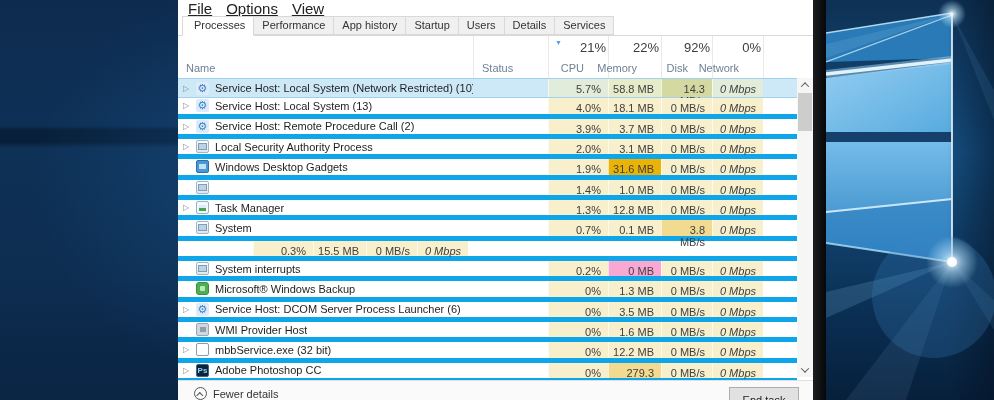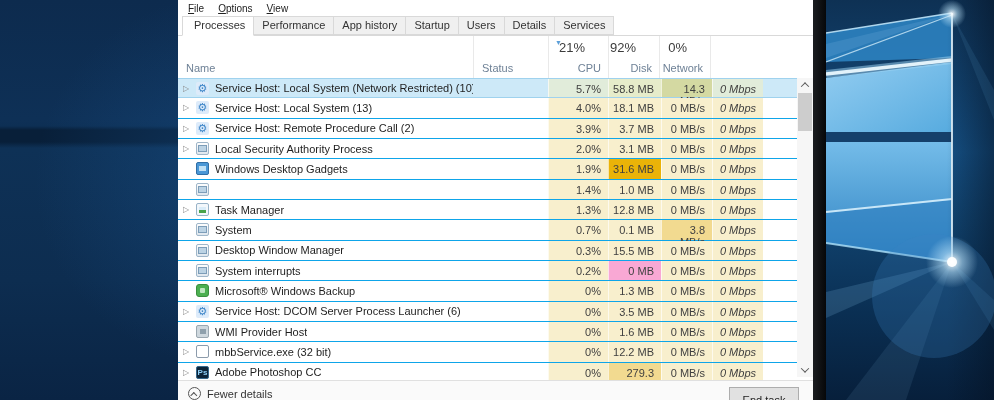--- a/index.html
+++ b/index.html
@@ -13,50 +13,50 @@
       linear-gradient(to bottom,#0d2b4e 0%,#0e3056 30%,#0d2f54 31.5%,#081f39 32.5%,
                       #081f39 35.5%,#0e3156 37%,#0d2d50 70%,#0a2444 100%);}
   .win-border{position:absolute;left:813px;top:0;width:13px;height:400px;
     background:linear-gradient(to right,#1b1d20,#060709);}
   .wall-right{position:absolute;left:826px;top:0;width:168px;height:400px;}
 
   
   .tm{position:absolute;left:178px;top:0;width:635px;height:400px;background:#fff;
       display:flex;flex-direction:column;color:#222;}
   .menubar{height:16px;display:flex;align-items:center;padding-left:3px;flex:0 0 16px;}
-  .menu-item{font-size:10px;color:#222;padding:1px 7px;cursor:default;}
+  .menu-item{font-size:15px;color:#222;padding:1px 7px;cursor:default;text-decoration:underline;}
   .menu-item u{text-decoration:underline;}
   .tabbar{height:20px;flex:0 0 20px;display:flex;align-items:flex-end;padding-left:4px;
           border-bottom:1px solid #d9d9d9;box-sizing:border-box;}
   .tab{font-size:11px;color:#333;background:#f0f0f0;border:1px solid #d9d9d9;
        padding:2px 8px 3px 8px;margin-right:-1px;position:relative;}
   .tab.active{background:#fff;border-bottom:1px solid #fff;margin-bottom:-1px;z-index:2;
               padding-bottom:4px;padding-left:11px;}
 
   
   .header{height:42px;flex:0 0 42px;display:flex;position:relative;}
   .hcell{box-sizing:border-box;position:relative;}
   .hcell.sep{border-left:1px solid #e9e9e9;}
   .h-name{flex:0 0 295px;}
   .h-status{flex:0 0 75px;}
   .h-cpu{flex:0 0 60px;}
   .h-mem{flex:0 0 53px;}
   .h-disk{flex:0 0 51px;}
   .h-net{flex:0 0 51px;}
   .h-fill{flex:1 1 auto;border-left:1px solid #e9e9e9;}
   .col-label{position:absolute;bottom:4px;left:8px;font-size:11px;color:#6e8196;}
-  .usage{position:absolute;top:4px;right:23px;font-size:13px;color:#3c3c3c;}
-  .ulabel{position:absolute;bottom:4px;right:7px;font-size:11px;color:#6e8196;}
+  .usage{position:absolute;top:4px;right:2px;font-size:13px;color:#3c3c3c;}
+  .ulabel{position:absolute;bottom:4px;right:24px;font-size:11px;color:#6e8196;}
   .sort-caret{position:absolute;left:6px;top:3px;font-size:7px;color:#5c9fd8;}
   .sort-caret::before{content:"▼";}
 
   
   .rows{flex:1 1 auto;position:relative;overflow:hidden;}
   .rowlist{position:absolute;left:0;top:0;right:16px;}
-  .row{display:flex;height:20.33px;box-sizing:border-box;border-bottom:1px solid #0ea5e9;
+  .row{display:flex;height:20.33px;box-sizing:border-box;border-bottom:5px solid #0ea5e9;
        align-items:stretch;cursor:default;}
   .row.selected{background:#cde9f8;border-top:1px solid #9fd2ee;border-bottom:1px solid #9fd2ee;}
   .c-name{flex:0 0 295px;display:flex;align-items:center;padding-left:5px;box-sizing:border-box;
           overflow:hidden;}
   .arrow{flex:0 0 13px;font-size:8px;color:#8c8c8c;text-align:left;}
   .arrow.exp::before{content:"▷";}
   .pname{font-size:11px;color:#1e1e1e;white-space:nowrap;overflow:hidden;}
   .c-status{flex:0 0 75px;}
   .cell{box-sizing:border-box;font-size:11px;color:#404040;text-align:right;
         padding:4px 7px 0 0;border-left:1px solid rgba(255,255,255,.65);}
@@ -94,21 +94,21 @@
   .sb-btn{position:absolute;left:0;width:16px;height:14px;display:flex;align-items:center;
           justify-content:center;}
   .sb-up{top:0;} .sb-down{bottom:0;}
   .chev{width:5px;height:5px;border-left:1px solid #595959;border-top:1px solid #595959;}
   .chev.up{transform:rotate(45deg) translate(1px,1px);}
   .chev.down{transform:rotate(225deg) translate(1px,1px);}
   .sb-thumb{position:absolute;left:1px;top:15px;width:14px;height:38px;background:#cdcdcd;}
 
   
   .footer{height:19px;flex:0 0 19px;border-top:1px solid #e0e0e0;background:#fafafa;
-          display:flex;padding:0 10px;position:relative;box-sizing:content-box;}
+          display:flex;padding:0 16px;position:relative;box-sizing:content-box;}
   .fewer{display:flex;align-items:center;font-size:11px;color:#333;margin-top:6px;}
   .circle{width:13px;height:13px;border:1px solid #555;border-radius:50%;margin-right:6px;
           display:flex;align-items:center;justify-content:center;box-sizing:border-box;}
   .circle .chev{border-color:#555;transform:rotate(45deg) translate(1px,2px);width:4px;height:4px;}
   .endtask{position:absolute;right:14px;top:6px;width:70px;height:24px;background:#e1e1e1;
            border:1px solid #adadad;font-size:11px;color:#222;text-align:center;padding-top:2px;
            box-sizing:border-box;font-family:"Liberation Sans",sans-serif;}
 </style>
 </head>
 <body>
@@ -193,20 +193,24 @@
         <span class="col-label">Name</span>
       </div>
       <div class="hcell h-status sep">
         <span class="col-label">Status</span>
       </div>
       <div class="hcell h-cpu sep">
         <span class="sort-caret"></span>
         <span class="usage">21%</span>
         <span class="ulabel">CPU</span>
       </div>
+      <div class="hcell h-mem sep">
+        <span class="usage">22%</span>
+        <span class="ulabel">Memory</span>
+      </div>
       <div class="hcell h-disk sep">
         <span class="usage">92%</span>
         <span class="ulabel">Disk</span>
       </div>
       <div class="hcell h-net sep">
         <span class="usage">0%</span>
         <span class="ulabel">Network</span>
       </div>
       <div class="h-fill"></div>
     </div>
@@ -310,25 +314,20 @@
               <span class="pname">System</span>
             </div>
             <div class="c-status"></div>
             <div class="cell c-cpu l1">0.7%</div>
             <div class="cell c-mem l1">0.1 MB</div>
             <div class="cell c-disk l3">3.8 MB/s</div>
             <div class="cell c-net l1">0 Mbps</div>
             <div class="c-fill"></div>
           </div>
           <div class="row">
-            <div class="c-name">
-              <span class="arrow"></span>
-              <span class="picon i-exe"></span>
-              <span class="pname">Desktop Window Manager</span>
-            </div>
             <div class="c-status"></div>
             <div class="cell c-cpu l1">0.3%</div>
             <div class="cell c-mem l1">15.5 MB</div>
             <div class="cell c-disk l1">0 MB/s</div>
             <div class="cell c-net l1">0 Mbps</div>
             <div class="c-fill"></div>
           </div>
           <div class="row">
             <div class="c-name">
               <span class="arrow"></span>

